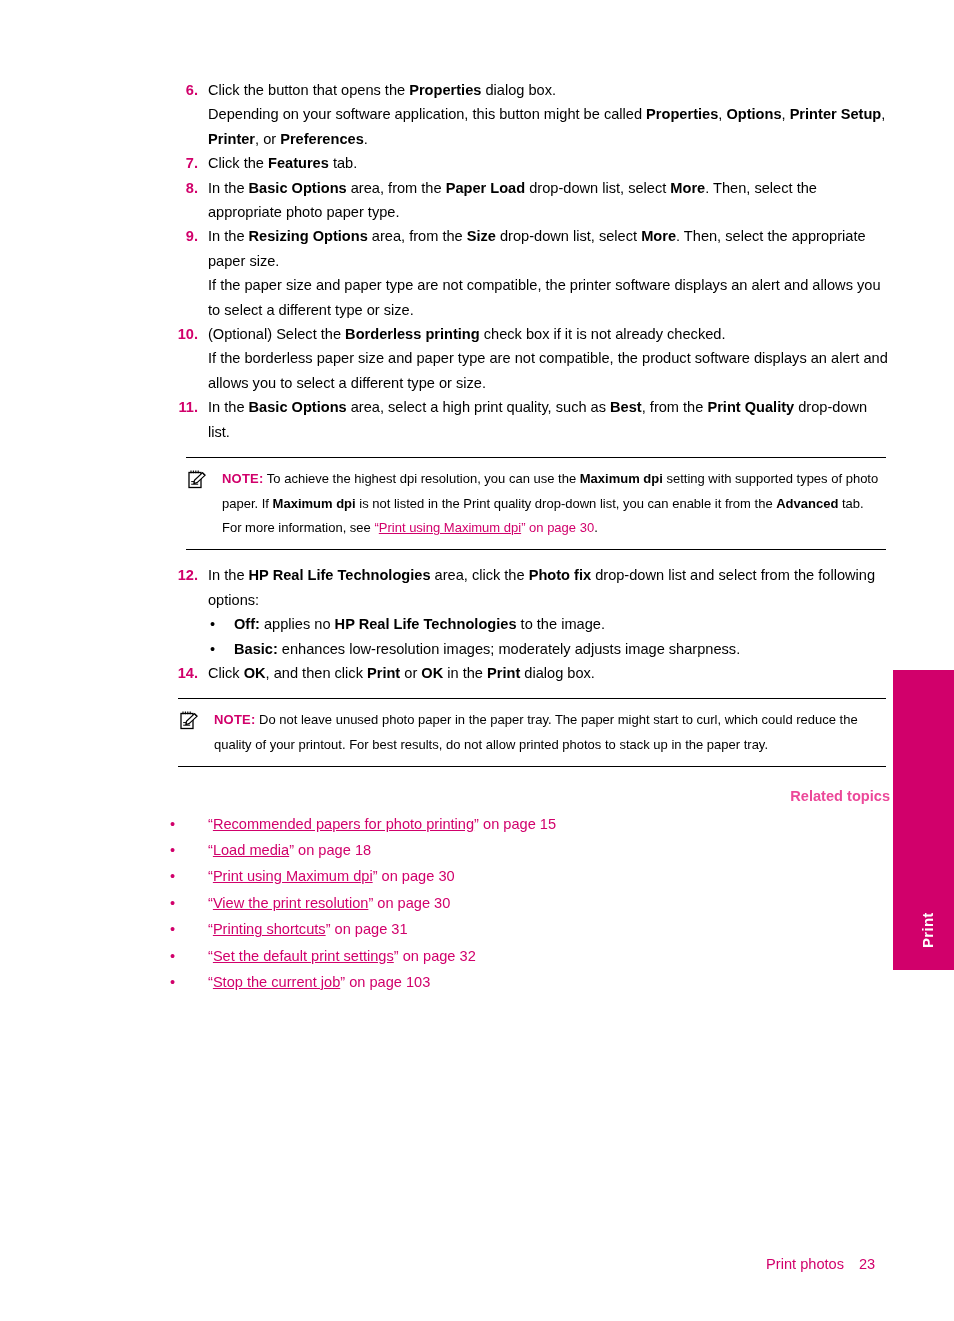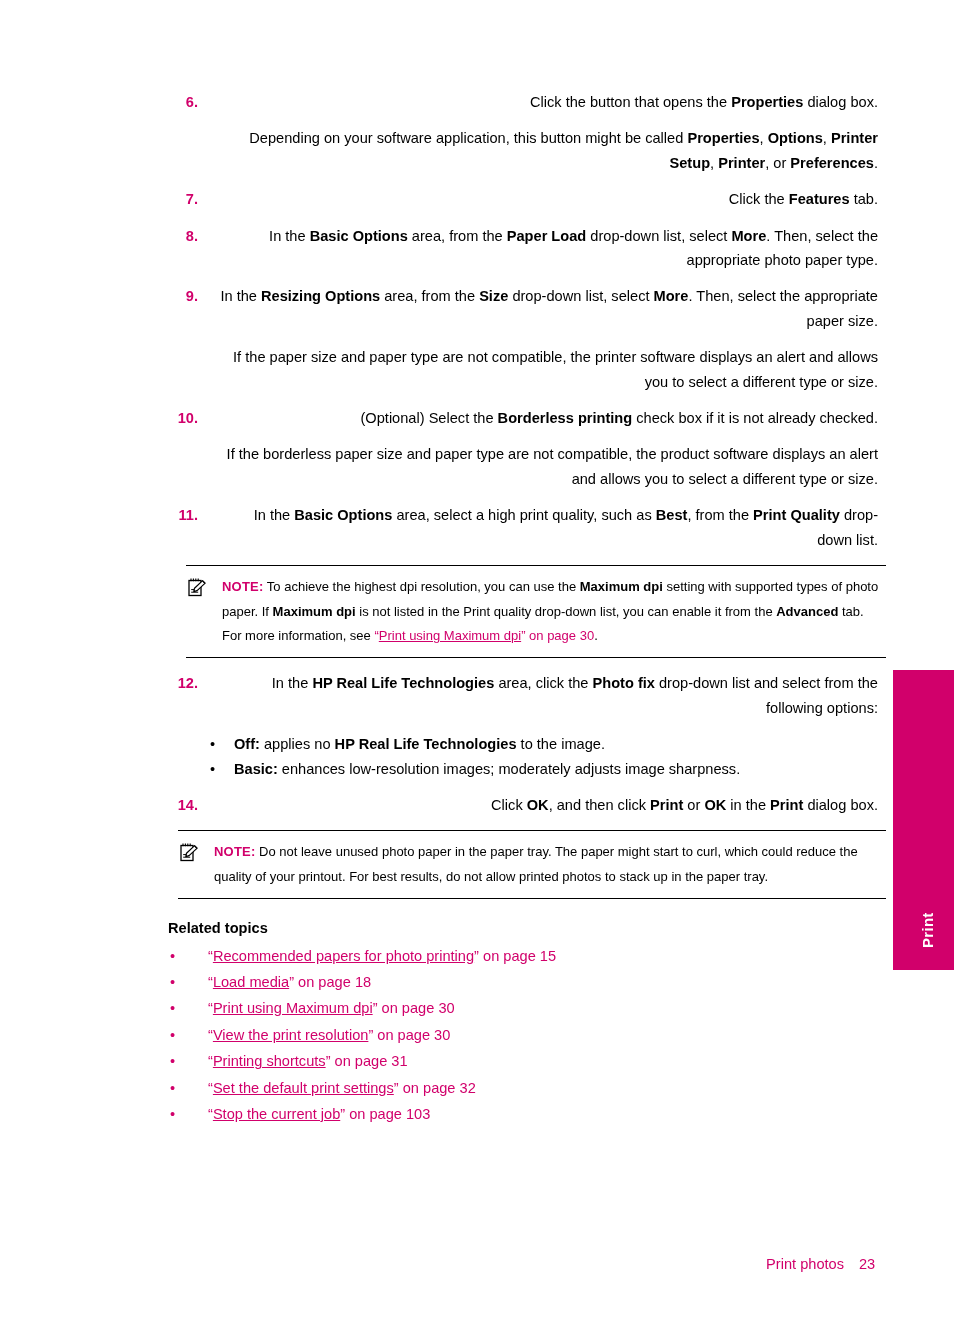--- a/index.html
+++ b/index.html
@@ -47,22 +47,22 @@
     width: 30px;
     text-align: right;
     font-weight: bold;
     color: #D1006B;
     font-size: 14.6px;
     line-height: 24.4px;
   }
   .para {
     font-size: 14.6px;
     line-height: 24.4px;
-    margin: 12px;
-    text-align: right;
+    margin: 0;
+    text-align: left;
   }
   b, .b { font-weight: bold; }
 
   
   .sub-list {
     list-style: none;
     margin: 0;
     padding: 0;
   }
   .sub-item {
@@ -119,21 +119,22 @@
   .xref u {
     text-decoration: underline;
   }
 
   
   .related-heading {
     font-weight: bold;
     font-size: 14.6px;
     line-height: 24.4px;
     margin: 0 0 2px 0;
-    color: #000000;
+    color: #ec4899;
+    text-align: right;
   }
   .related-list {
     list-style: none;
     margin: 0;
     padding: 0;
   }
   .related-item {
     position: relative;
     padding-left: 40px;
     font-size: 14.6px;

